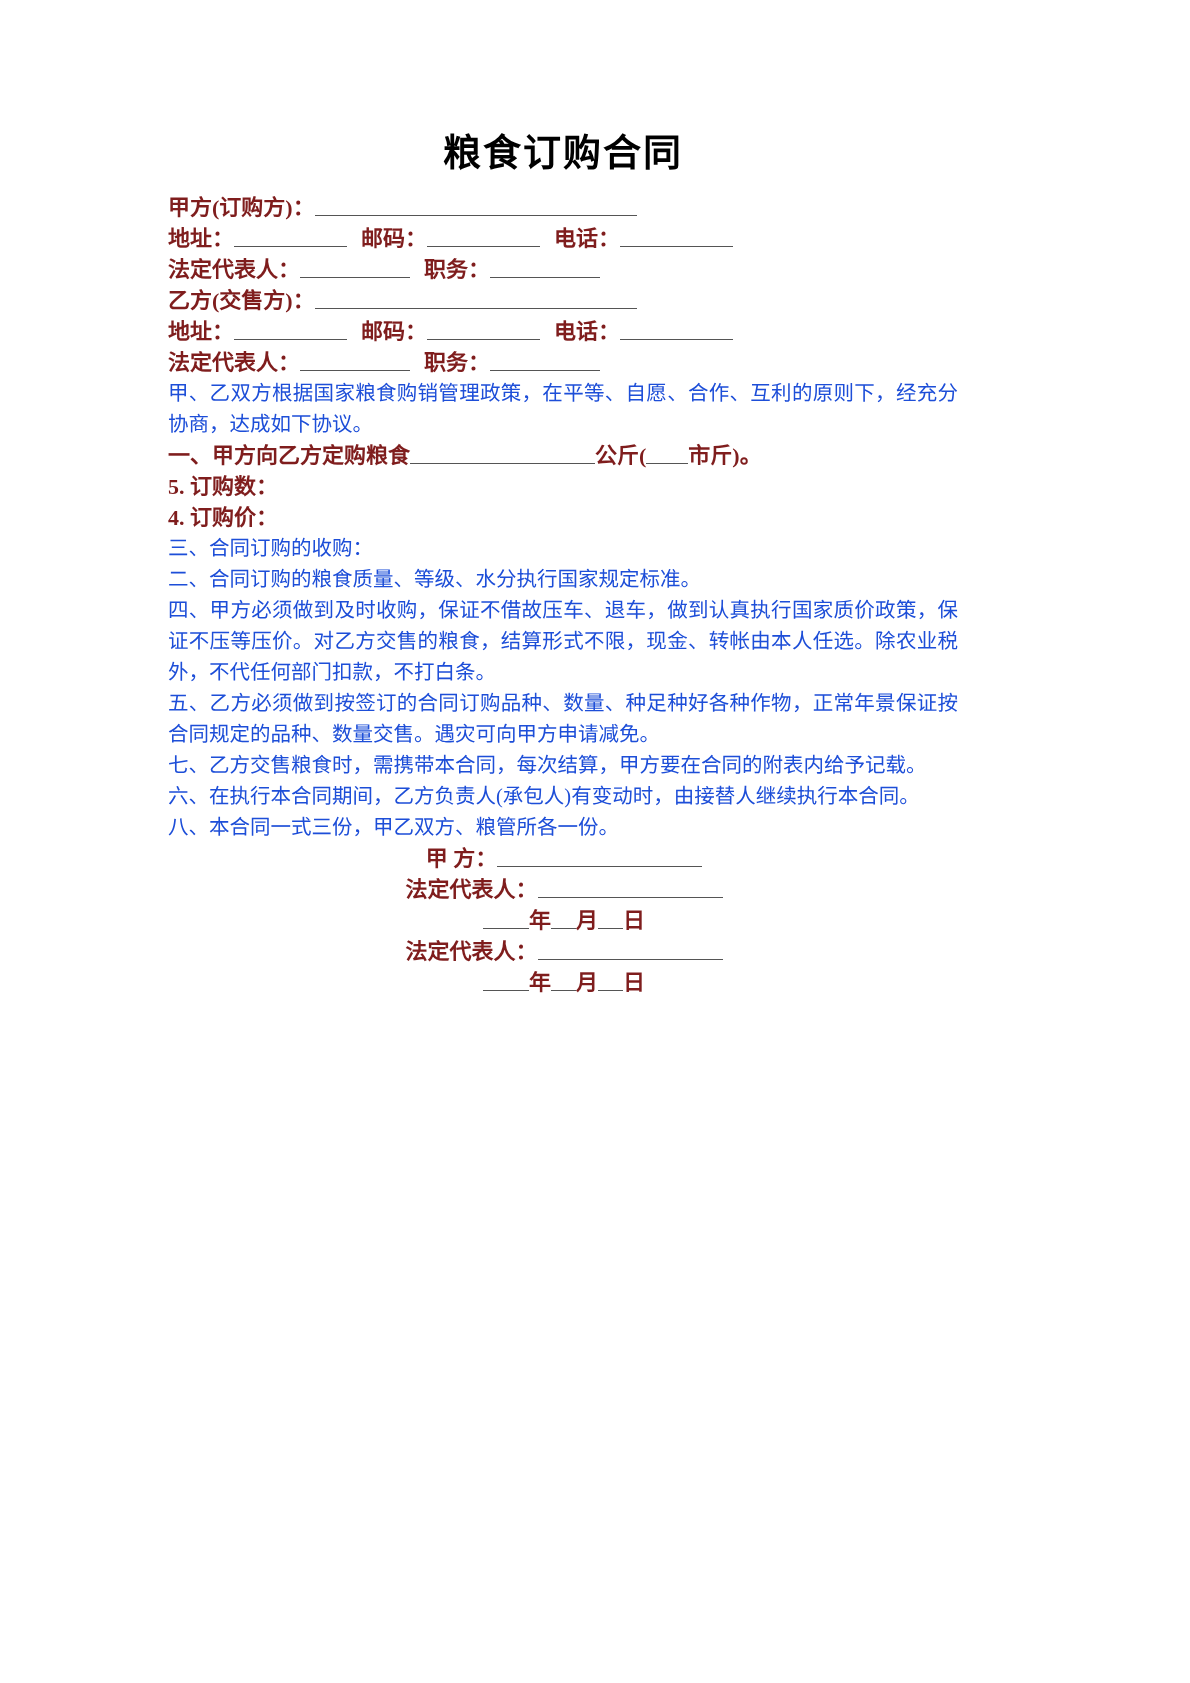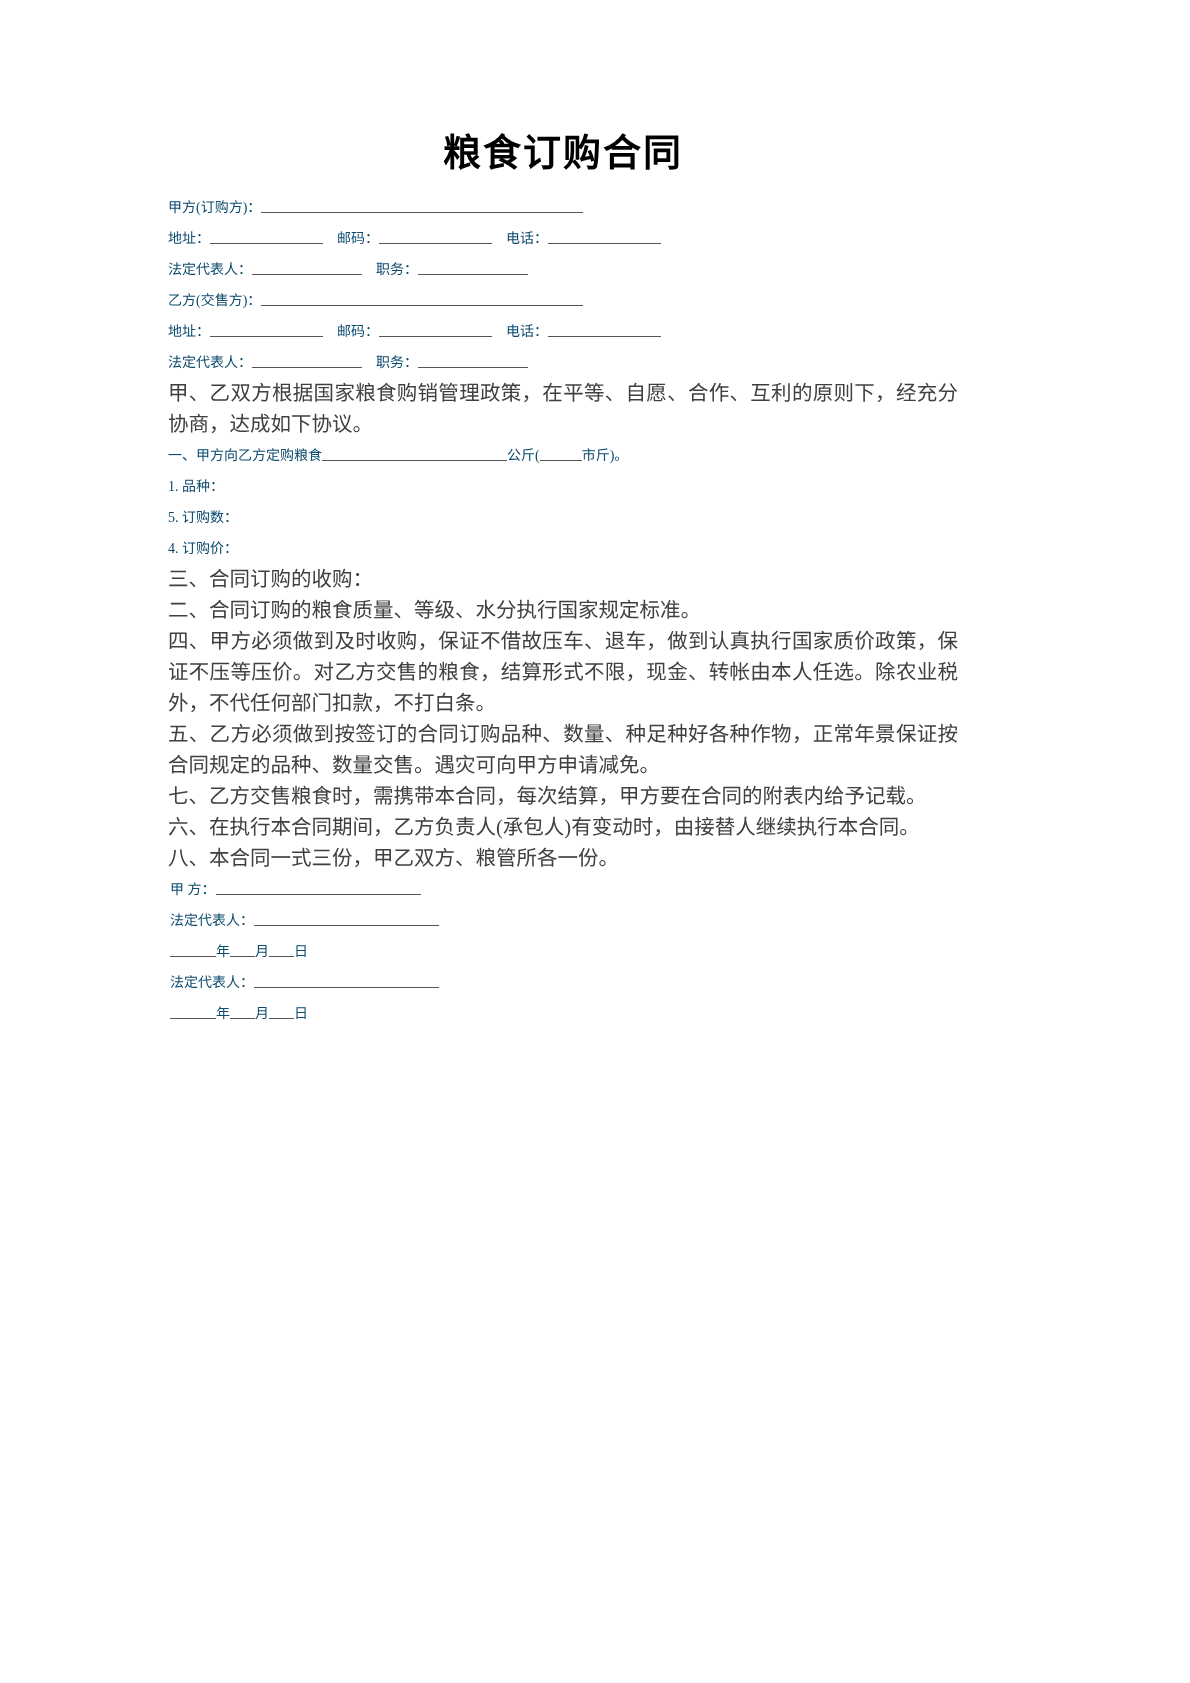--- a/index.html
+++ b/index.html
@@ -30,50 +30,51 @@
   .doc-title {
     text-align: center;
     font-size: 38px;
     font-weight: bold;
     letter-spacing: 2px;
     line-height: 1.25;
     margin: 0 0 14px 0;
     font-family: "Liberation Sans", "DejaVu Sans", sans-serif;
   }
   .line {
-    font-size: 14px;
+    font-size: 22px;
     line-height: 31px;
     white-space: nowrap;
-    color: #0c4a6e;
+    color: #7f1d1d;
+    font-weight: bold;
   }
   .para {
     font-size: 20.5px;
     line-height: 31px;
     text-align: justify;
     text-justify: inter-ideograph;
-    color: #404040;
+    color: #1d4ed8;
   }
   
   .u {
     display: inline-block;
     border-bottom: 1px solid #555;
     vertical-align: baseline;
     height: 1em;
     margin-bottom: -1px;
   }
   .u-xxl { width: 322px; }
   .u-lg  { width: 205px; }
   .u-md  { width: 185px; }
   .u-sm  { width: 113px; }
   .u-xs  { width: 110px; }
   .u-tiny{ width: 42px; }
   .u-mini{ width: 25px; }
   .u-date{ width: 46px; }
   .gap-sp { display: inline-block; width: 14px; }
-  .indent-sig { padding-left: 2px; }
+  .indent-sig { padding-left: 2px; text-align: center; }
 </style>
 </head>
 <body>
 
 <div class="page">
   <div class="doc-body">
 
     <h1 class="doc-title">粮食订购合同</h1>
 
     <div class="line">
@@ -99,21 +100,20 @@
     <div class="line">
       <span>法定代表人：</span><span class="u u-xs"></span><span class="gap-sp"></span><span>职务：</span><span class="u u-xs"></span>
     </div>
 
     <div class="para">甲、乙双方根据国家粮食购销管理政策，在平等、自愿、合作、互利的原则下，经充分协商，达成如下协议。</div>
 
     <div class="line">
       <span>一、甲方向乙方定购粮食</span><span class="u u-md"></span><span>公斤(</span><span class="u u-tiny"></span><span>市斤)。</span>
     </div>
 
-    <div class="line">1. 品种：</div>
     <div class="line">5. 订购数：</div>
     <div class="line">4. 订购价：</div>
 
     <div class="para">三、合同订购的收购：</div>
     <div class="para">二、合同订购的粮食质量、等级、水分执行国家规定标准。</div>
     <div class="para">四、甲方必须做到及时收购，保证不借故压车、退车，做到认真执行国家质价政策，保证不压等压价。对乙方交售的粮食，结算形式不限，现金、转帐由本人任选。除农业税外，不代任何部门扣款，不打白条。</div>
     <div class="para">五、乙方必须做到按签订的合同订购品种、数量、种足种好各种作物，正常年景保证按合同规定的品种、数量交售。遇灾可向甲方申请减免。</div>
     <div class="para">七、乙方交售粮食时，需携带本合同，每次结算，甲方要在合同的附表内给予记载。</div>
     <div class="para">六、在执行本合同期间，乙方负责人(承包人)有变动时，由接替人继续执行本合同。</div>
     <div class="para">八、本合同一式三份，甲乙双方、粮管所各一份。</div>

